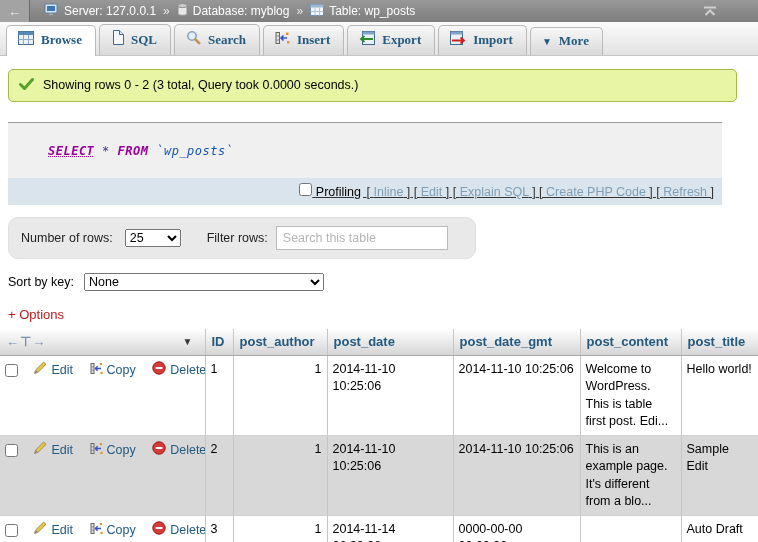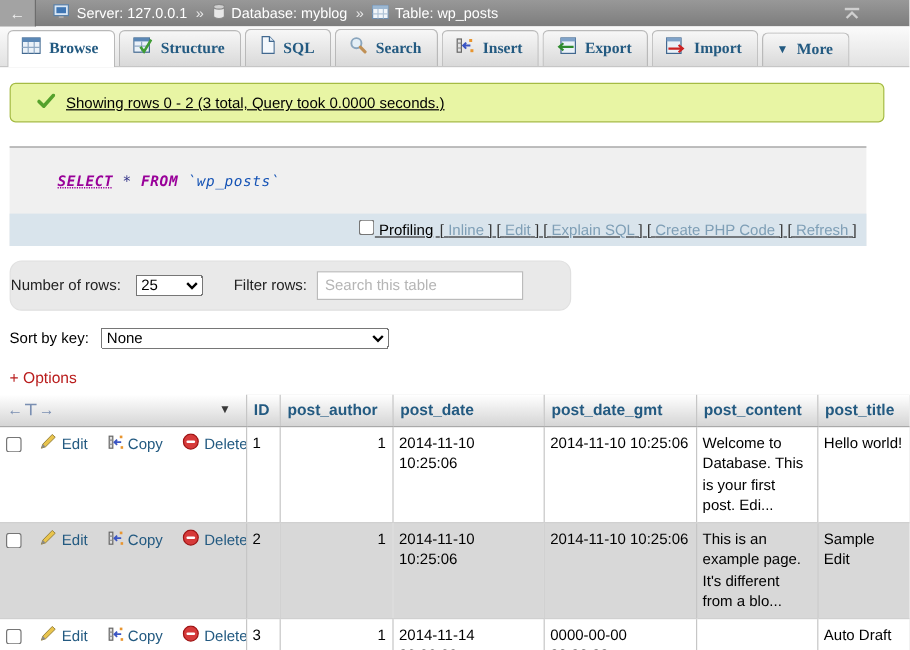--- a/index.html
+++ b/index.html
@@ -13,36 +13,36 @@
   .crumb-sep { color: #e8e8e8; margin: 0 2px; }
   .collapse-btn { margin-right: 40px; cursor: pointer; display: flex; align-items: center; }
 
   
   .tabstrip { height: 34px; background: linear-gradient(#fbfbfb, #e2e2e2); border-bottom: 1px solid #c6c6c6; display: flex; align-items: flex-end; padding: 4px 0 0 6px; gap: 3px; font-family: Liberation Serif, serif; }
   .tab { display: flex; align-items: center; gap: 7px; padding: 5px 13px 6px 11px; border: 1px solid #b9b9b9; border-bottom: none; border-radius: 5px 5px 0 0; background: linear-gradient(#f7f7f7, #d9d9d9); color: #235a81; font-weight: bold; font-size: 13px; cursor: pointer; white-space: nowrap; }
   .tab.active { background: #fff; margin-bottom: -1px; padding-bottom: 7px; }
   .more-arrow { color: #235a81; font-size: 10px; }
 
   
-  .message { margin: 13px 21px 0 8px; background: #e8f5a4; border: 1px solid #a5bb44; border-radius: 5px; padding: 8px 22px; display: flex; align-items: flex-end; gap: 9px; font-size: 12.5px; text-decoration: underline; }
+  .message { margin: 13px 21px 0 8px; background: #e8f5a4; border: 1px solid #a5bb44; border-radius: 5px; padding: 8px 10px; display: flex; align-items: flex-start; gap: 9px; font-size: 12.5px; }
 
   
   .sql-box { margin: 20px 36px 0 8px; border-top: 1px solid #999; background: #f0f0f0; }
   .sql-query { padding: 21px 10px 20px 40px; font-family: "DejaVu Sans Mono", monospace; font-size: 12px; letter-spacing: 0.5px; font-style: italic; }
   .sql-kw { color: #990099; font-weight: bold; }
   .sql-kw.linked { text-decoration: underline dotted; cursor: pointer; }
   .sql-star { color: #333388; }
   .sql-table { color: #1553b5; }
   .sql-footer { background: #d9e4ec; padding: 5px 8px 6px; text-align: right; font-size: 12.5px; color: #333; text-decoration: underline; }
   .sql-footer label { color: #000; margin-right: 2px; }
   .plink { color: #7f9fb6; text-decoration: none; cursor: pointer; }
   .pbracket { color: #333; }
 
   
-  .rows-box { margin: 12px 0 0 8px; width: 468px; background: #e9e9e9; border: 1px solid #e0e0e0; border-radius: 10px; padding: 8px 0; display: flex; align-items: center; }
+  .rows-box { margin: 12px 0 0 8px; width: 468px; background: #e9e9e9; border: 1px solid #e0e0e0; border-radius: 10px; padding: 8px 12px; display: flex; align-items: center; }
   .rows-box label { color: #222; }
   .rows-box select { margin-left: 12px; width: 56px; font-size: 12.5px; }
   .filter-label { margin-left: 26px; }
   .filter-input { margin-left: 8px; width: 172px; border: 1px solid #bbb; padding: 4px 6px; font-size: 12.5px; font-family: "Liberation Sans", sans-serif; color: #333; }
   .filter-input::placeholder { color: #b5b5b5; }
 
   .sort-row { margin: 14px 0 0 8px; display: flex; align-items: center; }
   .sort-row select { margin-left: 10px; width: 240px; font-size: 12.5px; }
 
   .options-link { display: inline-block; margin: 16px 0 7px 8px; color: #b91c1c; text-decoration: none; cursor: pointer; font-size: 13px; }
@@ -120,32 +120,20 @@
           <rect x="0.5" y="0.5" width="15" height="3.5" fill="#5b87b5"></rect>
           <line x1="0.5" y1="8.5" x2="15.5" y2="8.5" stroke="#8fa9c4"></line>
           <line x1="5.5" y1="4" x2="5.5" y2="13.5" stroke="#8fa9c4"></line>
           <line x1="10.5" y1="4" x2="10.5" y2="13.5" stroke="#8fa9c4"></line>
         </svg>
     </span>
     <span>Browse</span>
   </div>
   <div class="tab">
     <span class="ico">
-      <svg width="16" height="14" viewBox="0 0 16 14">
-          <rect x="0.5" y="0.5" width="13" height="12" fill="#eaf1f8" stroke="#41688f"></rect>
-          <rect x="0.5" y="0.5" width="13" height="3" fill="#5b87b5"></rect>
-          <line x1="0.5" y1="7.5" x2="13.5" y2="7.5" stroke="#8fa9c4"></line>
-          <line x1="7" y1="3.5" x2="7" y2="12.5" stroke="#8fa9c4"></line>
-          <path d="M6 8 l3 4 L15 2" stroke="#3f9c35" stroke-width="2.2" fill="none"></path>
-        </svg>
-    </span>
-    <span>Structure</span>
-  </div>
-  <div class="tab">
-    <span class="ico">
       <svg width="13" height="15" viewBox="0 0 13 15">
           <path d="M2.5 0.5 h6 l4 4 v10 h-10 z" fill="#f4f8fc" stroke="#41688f"></path>
           <path d="M8.5 0.5 v4 h4" fill="#dce8f4" stroke="#41688f"></path>
         </svg>
     </span>
     <span>SQL</span>
   </div>
   <div class="tab">
     <span class="ico">
       <svg width="15" height="15" viewBox="0 0 15 15">
@@ -294,21 +282,21 @@
                 <rect x="3.4" y="6" width="7.2" height="2.1" rx="1" fill="#fff"></rect>
               </svg>
         </span>
         <span>Delete</span>
       </a>
     </td>
     <td class="c-id">1</td>
     <td class="c-author">1</td>
     <td>2014-11-10 10:25:06</td>
     <td>2014-11-10 10:25:06</td>
-    <td>Welcome to Database. This is your first post. Edi...</td>
+    <td>Welcome to WordPress. This is table first post. Edi...</td>
     <td>Hello world!</td>
   </tr>
 
   <tr class="h-tall">
     <td class="c-actions">
       <input type="checkbox" style="">
       <a class="action">
         <span class="ico">
           <svg width="14" height="14" viewBox="0 0 14 14">
                 <path d="M1.5 12.5 l1.2-3.4 L10.6 1 13 3.4 5 11.3 z" fill="#e9c44c" stroke="#94803a" stroke-width="0.8"></path>

